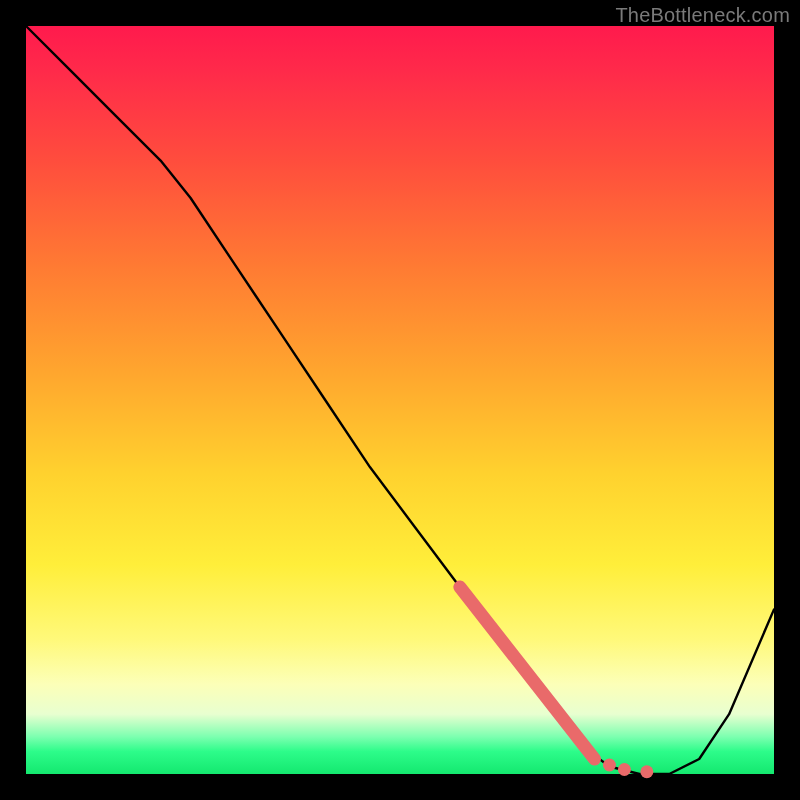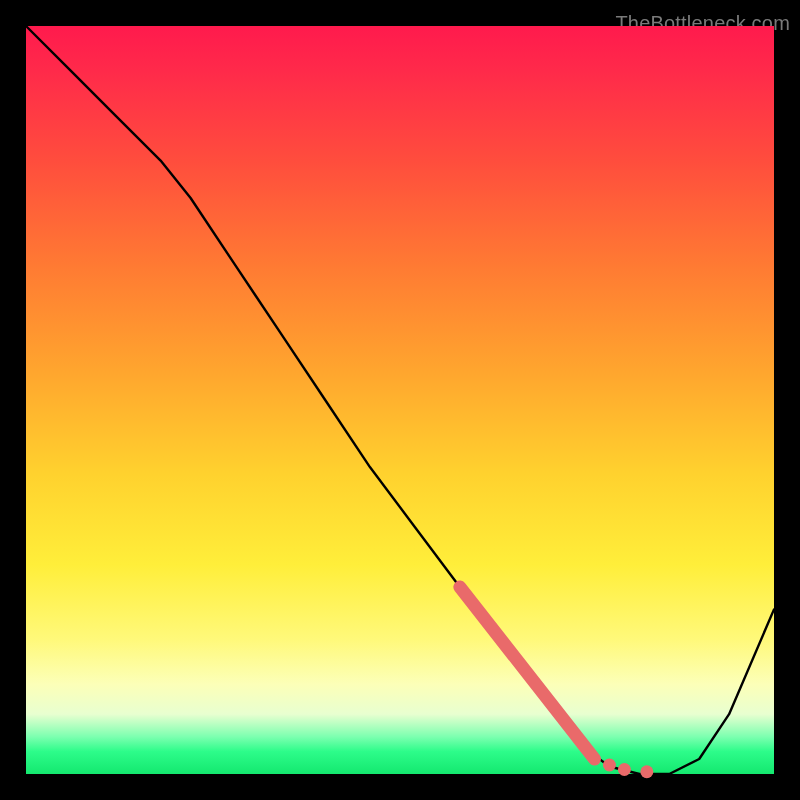--- a/index.html
+++ b/index.html
@@ -36,21 +36,21 @@
       #fff97a 82%,
       #fcffb8 88%,
       #e8ffd0 92%,
       #7dffb0 95%,
       #2dfc8a 97%,
       #14e86f 100%
     );
   }
   .watermark {
     position: absolute;
-    top: 12px;
+    top: 4px;
     right: 10px;
     color: #7a7a7a;
     font-size: 20px;
     font-weight: 500;
     letter-spacing: 0.2px;
     user-select: none;
   }
   svg.curve {
     position: absolute;
     left: 0;

